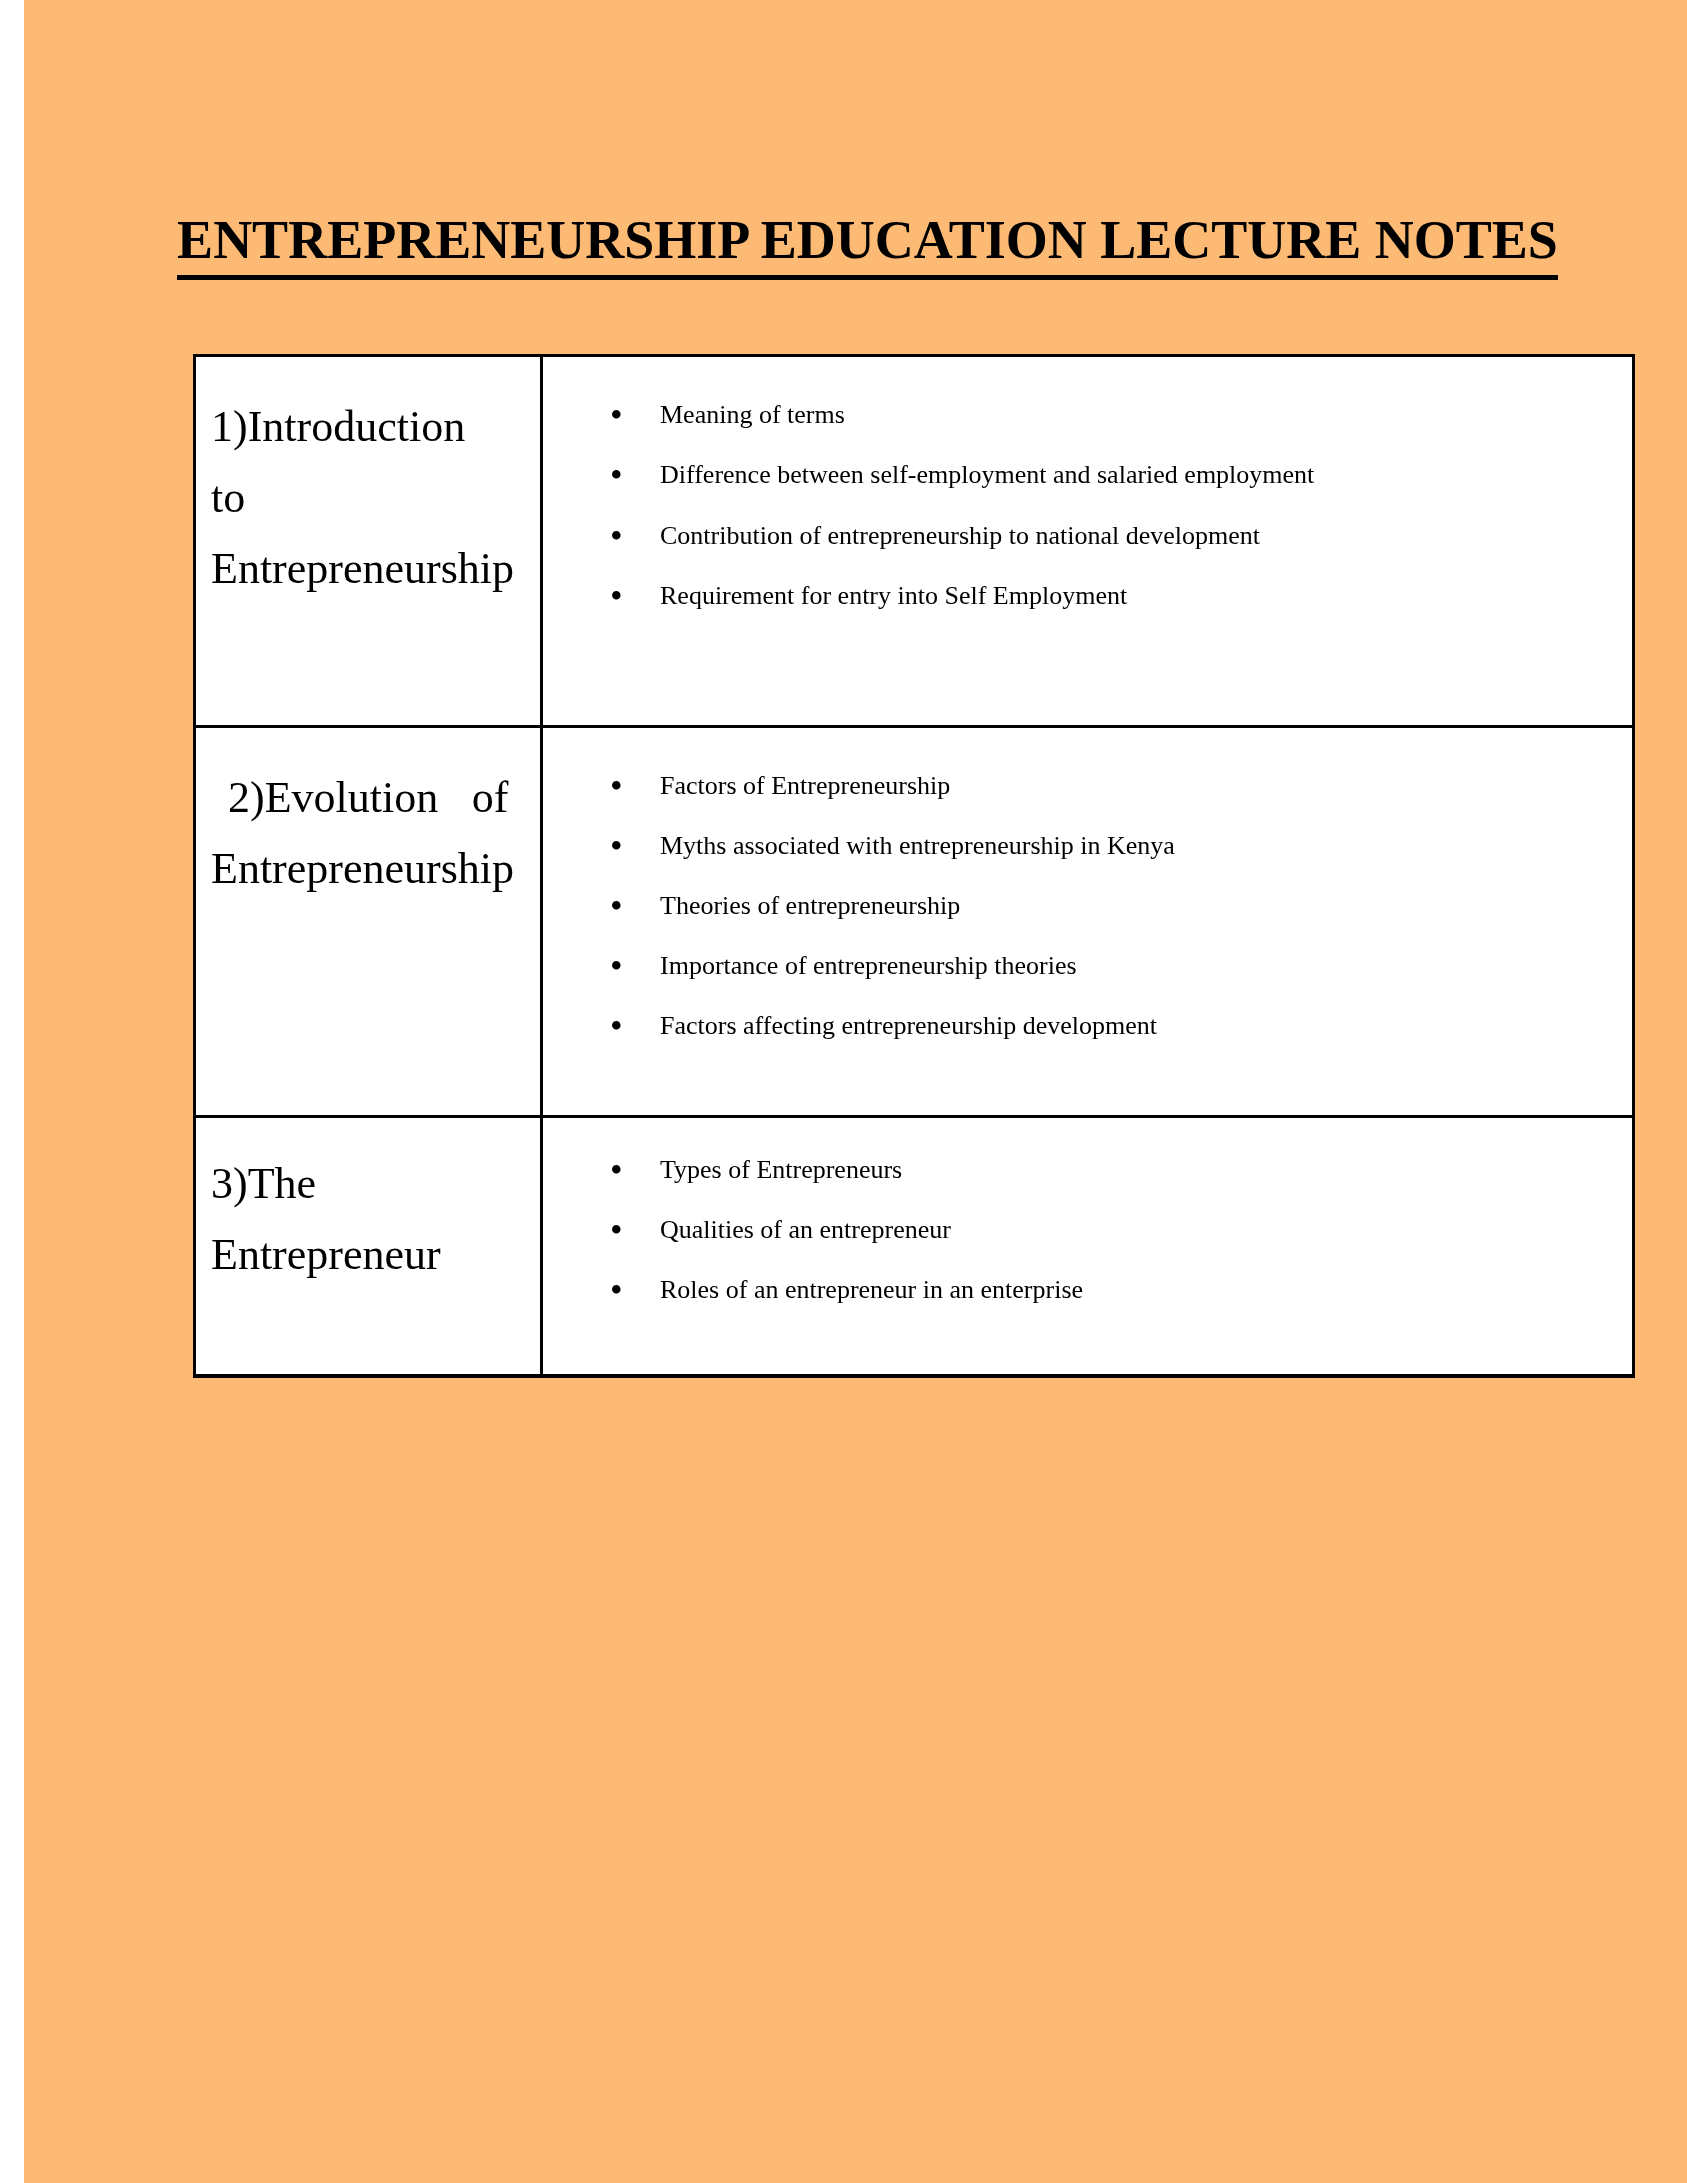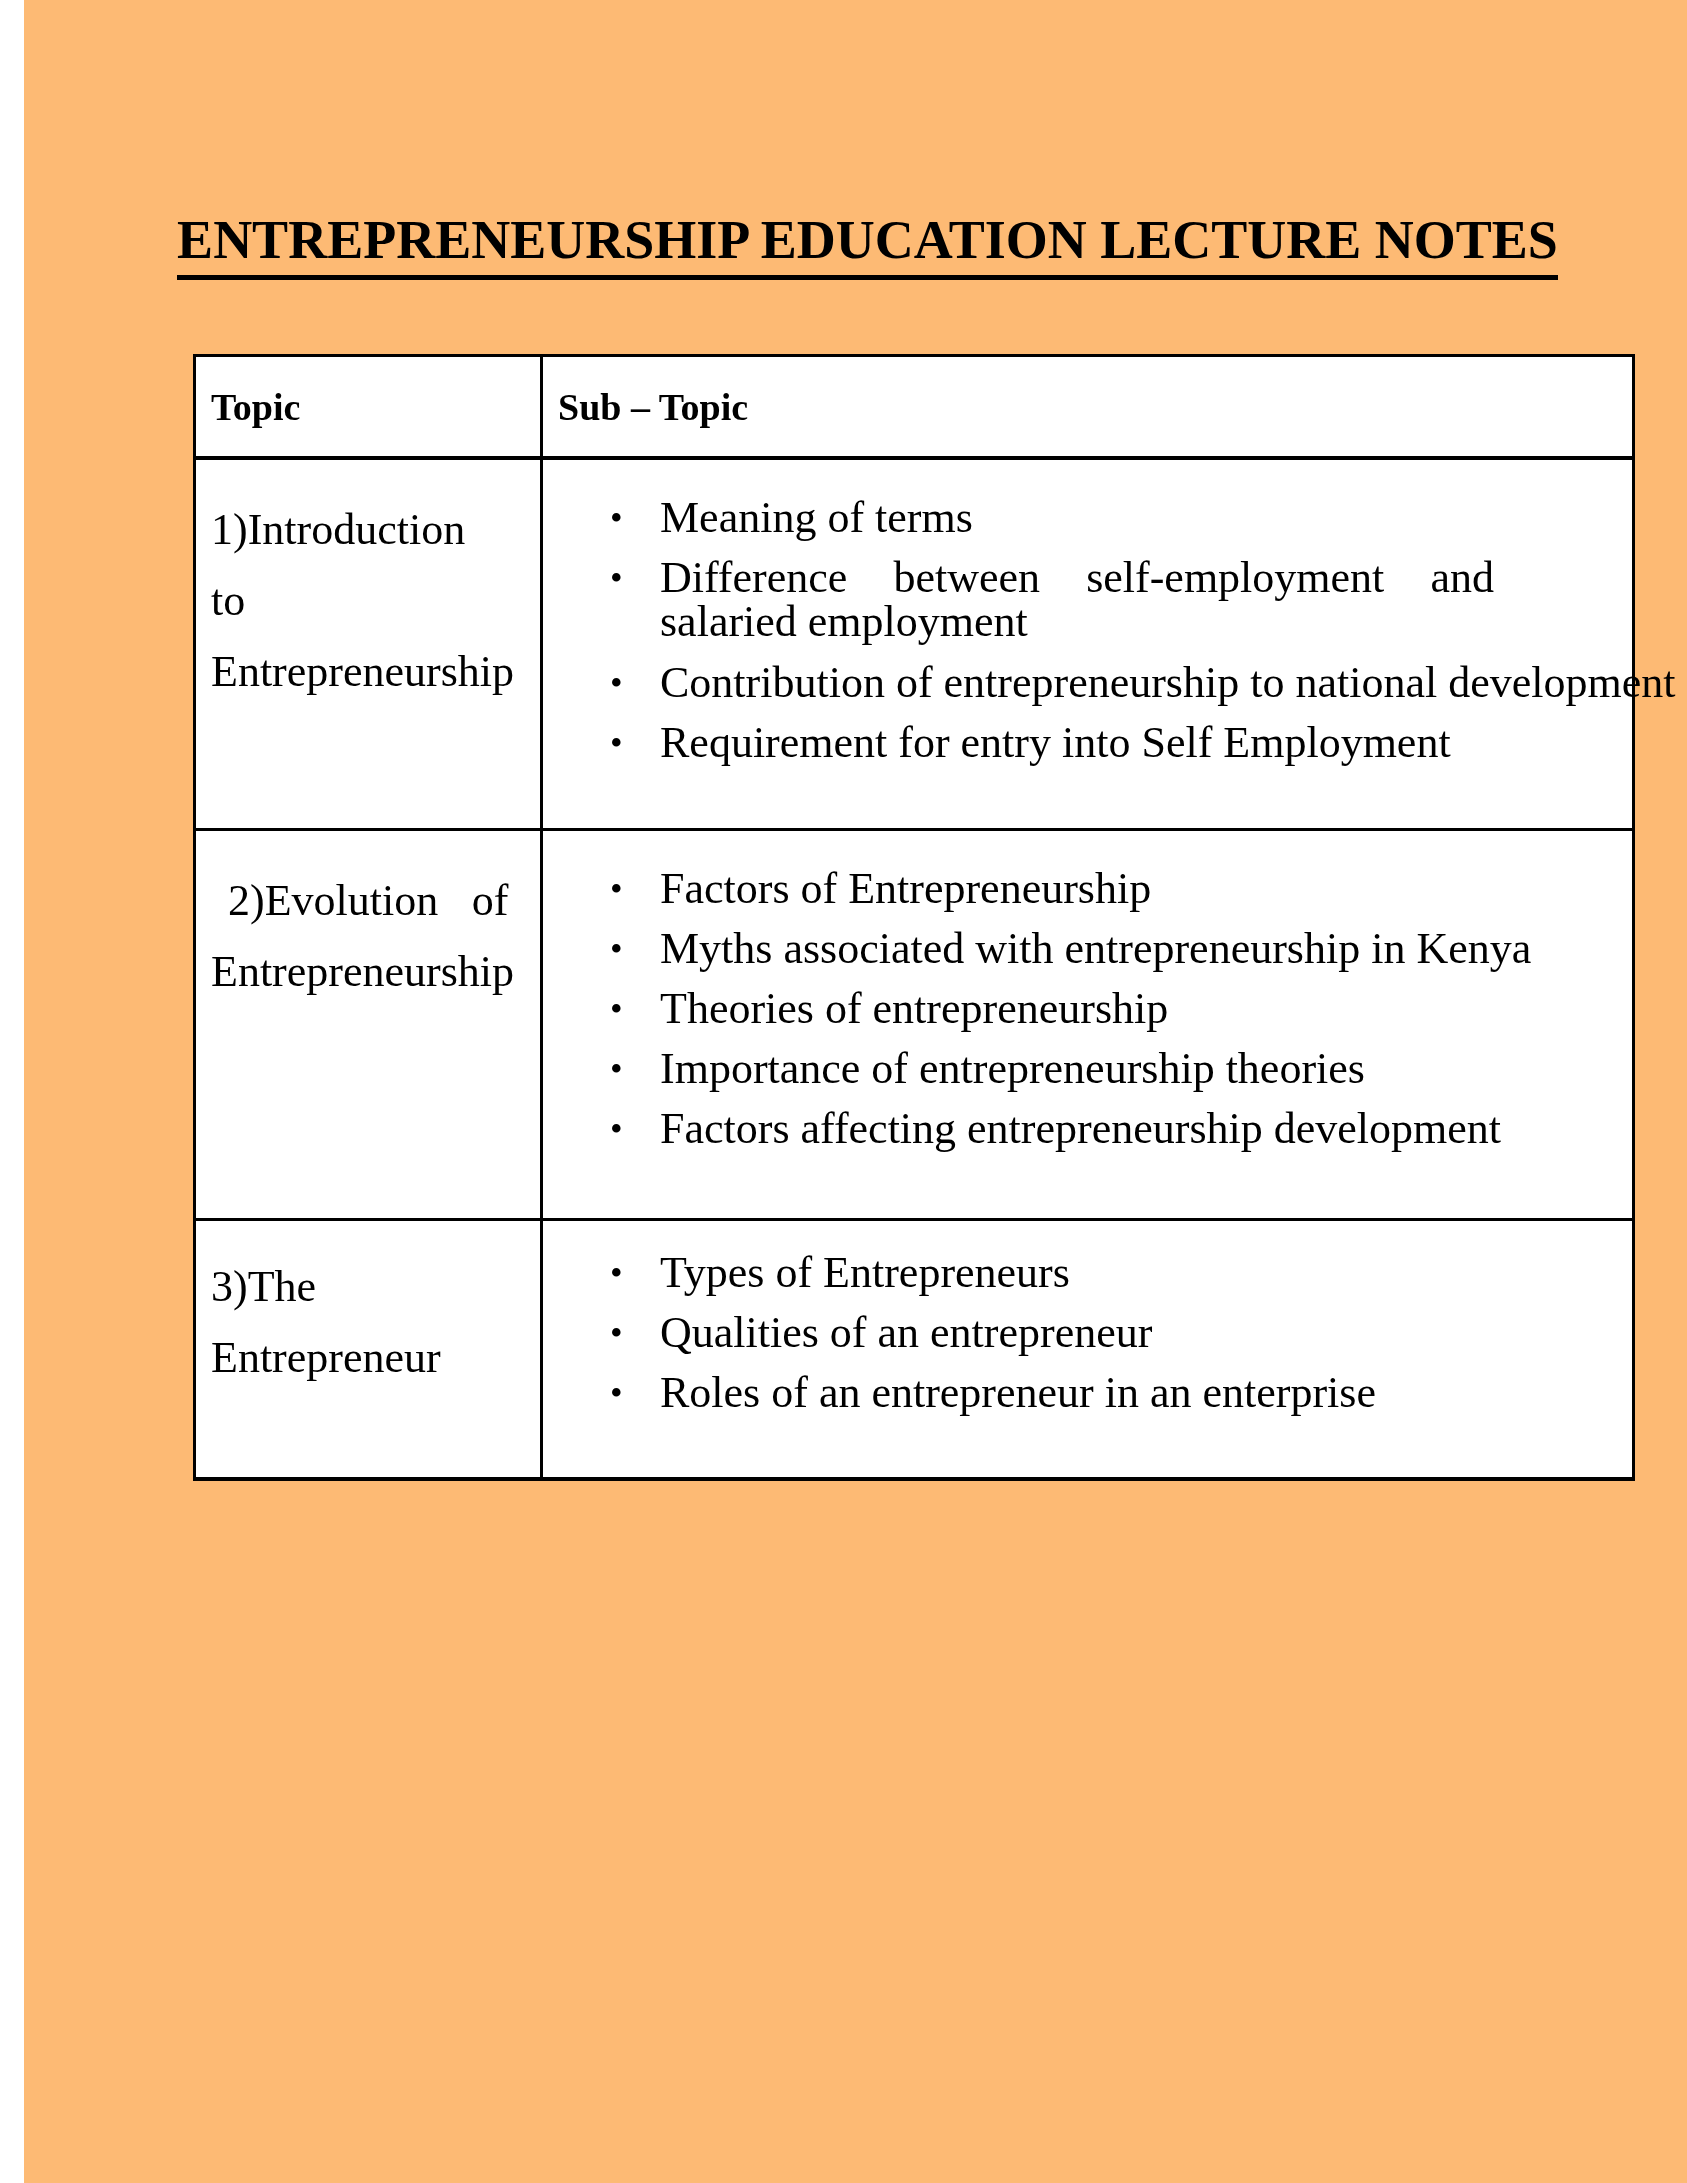--- a/index.html
+++ b/index.html
@@ -85,21 +85,21 @@
   }
   .bullet-item.mt-extra { margin-top: 17px; }
   .bullet-marker {
     flex: none;
     width: 50px;
     margin-left: 67px;
     font-size: 36px;
     line-height: 44px;
   }
   .bullet-text {
-    font-size: 44px;
+    font-size: 26px;
     line-height: 44px;
     white-space: nowrap;
   }
   .bullet-text.wrap {
     white-space: normal;
     text-align: justify;
     width: 834px;
   }
 </style>
 </head>
@@ -109,24 +109,20 @@
 
   <h1 class="page-title"><span class="underline">ENTREPRENEURSHIP EDUCATION LECTURE NOTES</span></h1>
 
   <table class="topics-table">
     <colgroup>
       <col class="col-topic">
       <col class="col-subtopic">
     </colgroup>
 
     <tbody>
-        <tr class="header-row">
-      <td>Topic</td>
-      <td>Sub – Topic</td>
-    </tr>
 
     <tr class="body-row-1">
       <td class="topic-cell">
         <div class="topic-line">1)Introduction</div>
         <div class="topic-line center">to</div>
         <div class="topic-line">Entrepreneurship</div>
       </td>
       <td class="sub-cell">
         <div class="bullet-item">
           <span class="bullet-marker">•</span>

